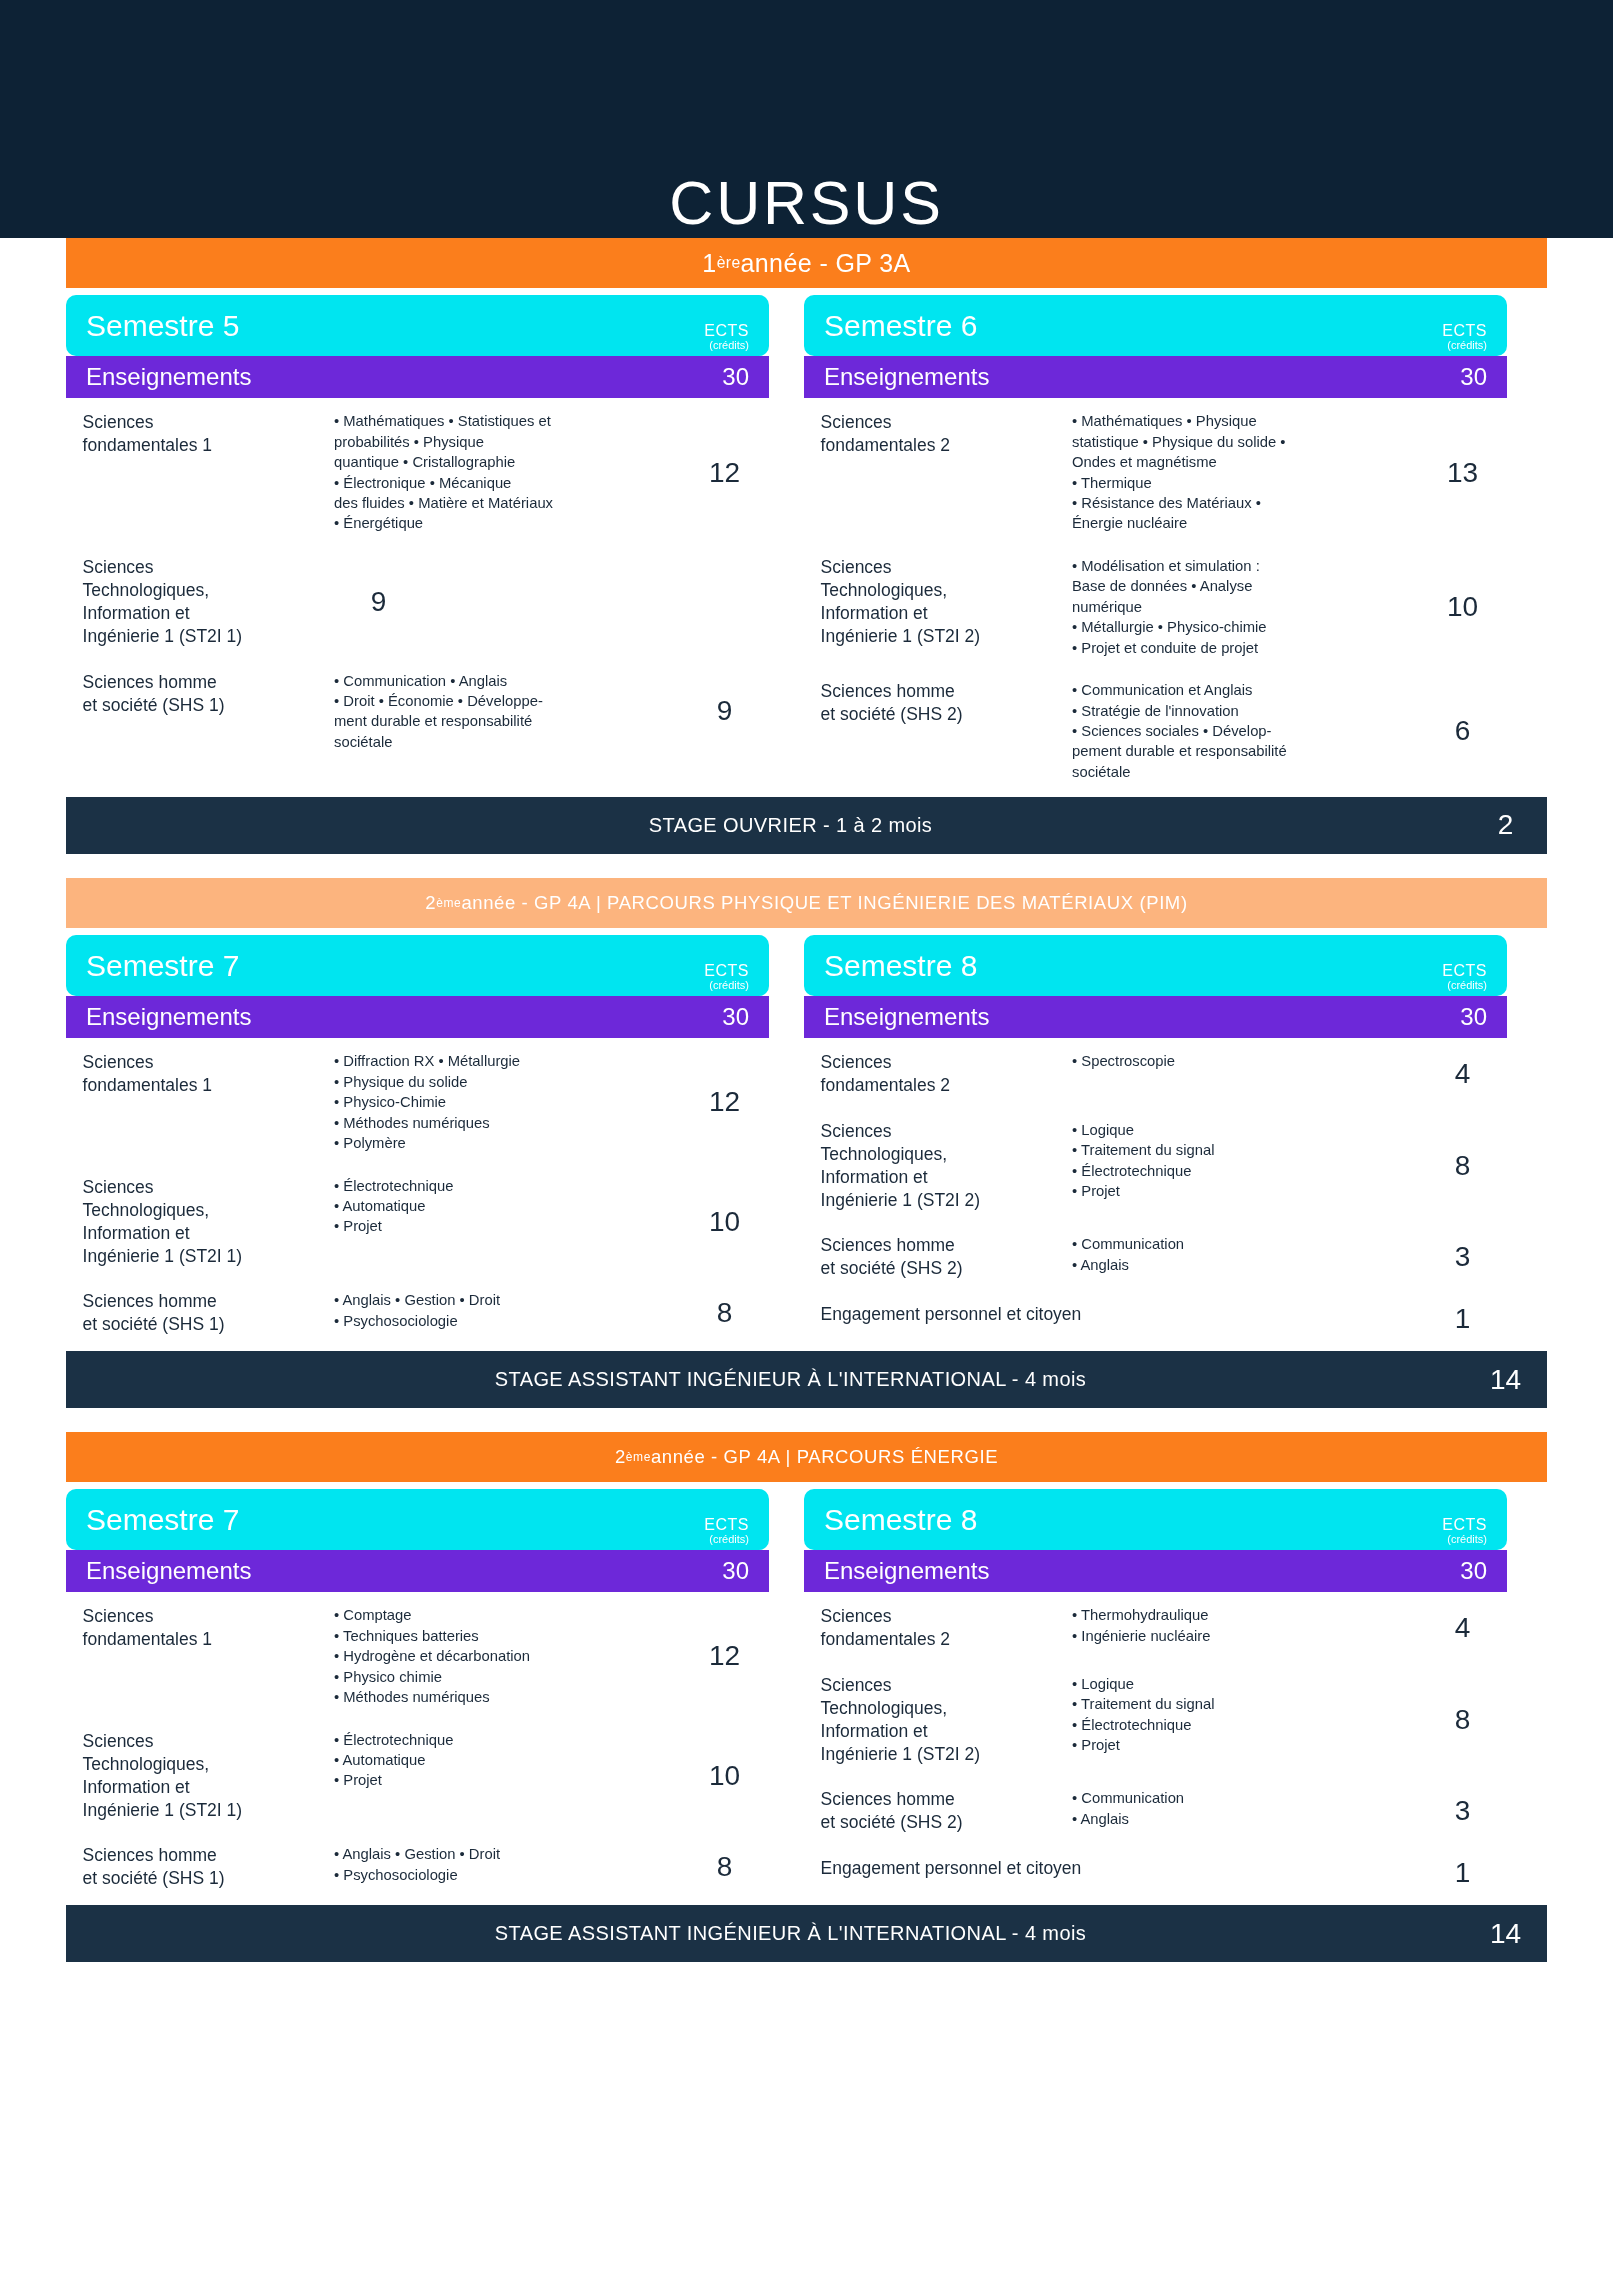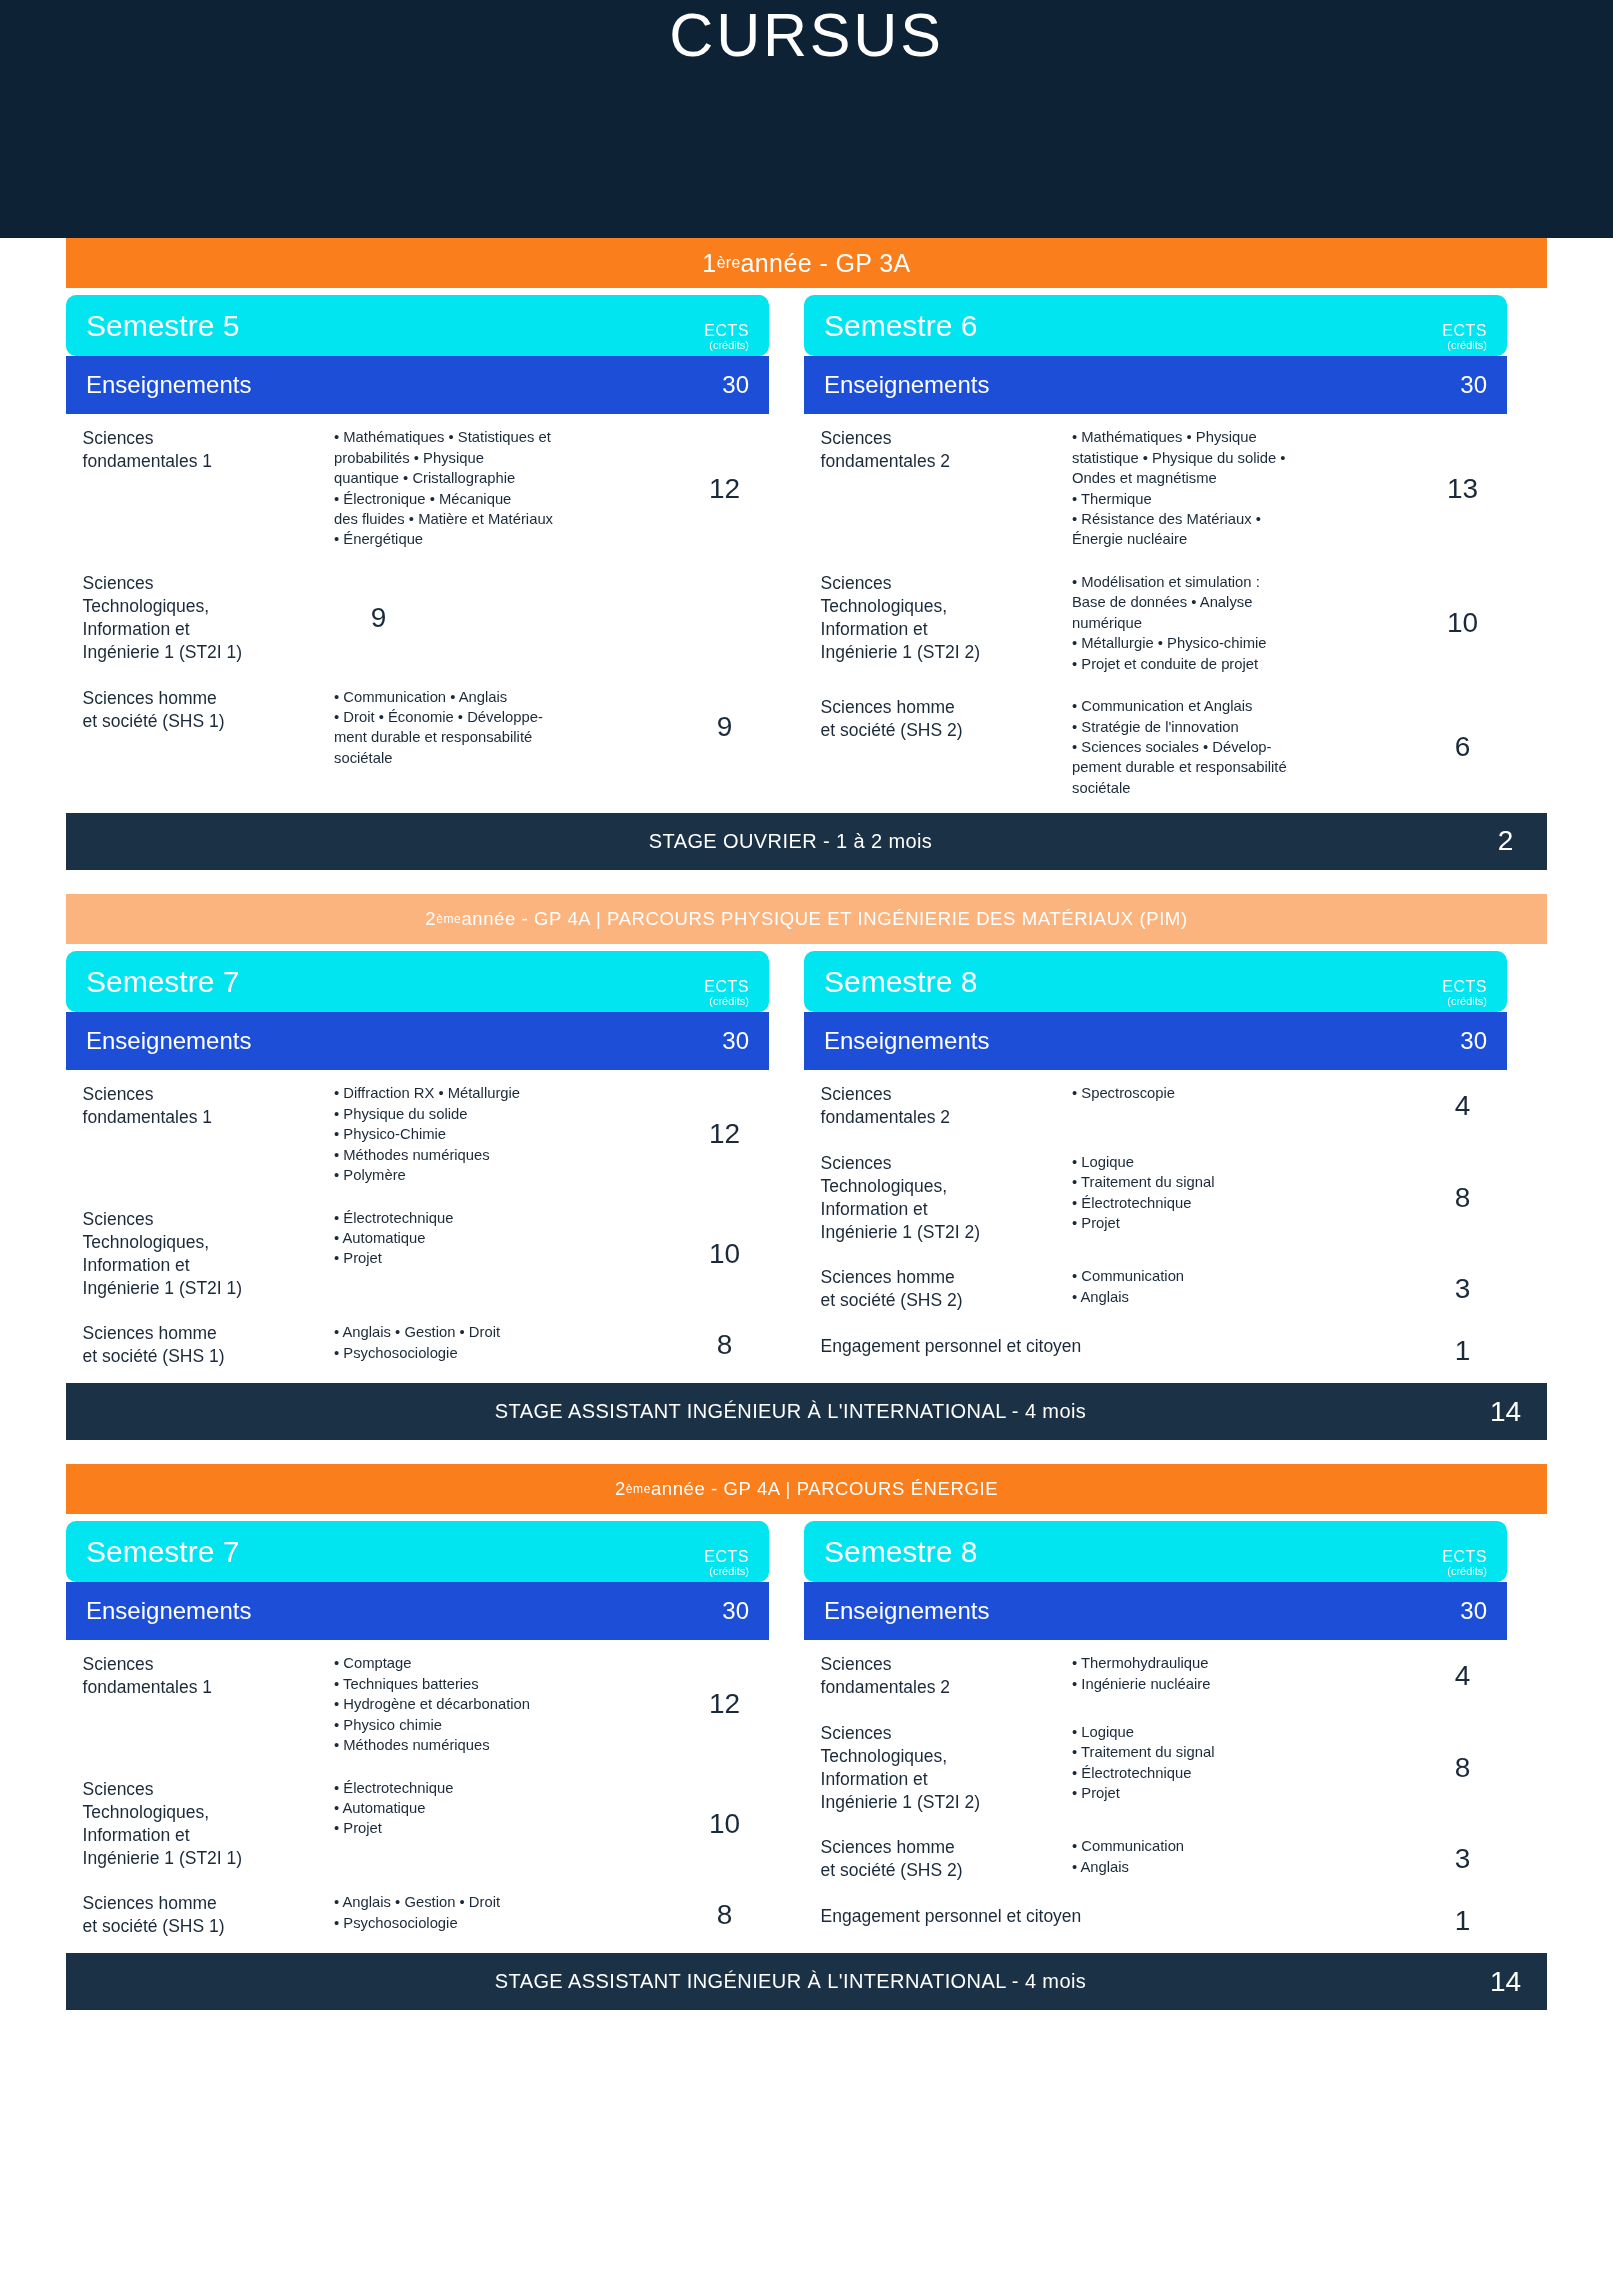--- a/index.html
+++ b/index.html
@@ -19,21 +19,21 @@
     width: 1613px;
     height: 2289px;
     position: relative;
     background: #ffffff;
   }
   
   .header {
     background: #0d2235;
     height: 238px;
     display: flex;
-    align-items: flex-start;
+    align-items: flex-end;
     justify-content: center;
   }
   .header-title {
     color: #ffffff;
     font-size: 61px;
     letter-spacing: 2.8px;
     font-weight: 400;
   }
   .content {
     padding: 0 66px;
@@ -78,22 +78,22 @@
     font-weight: 400;
   }
   .sem-head .ects {
     text-align: right;
     color: #ffffff;
     line-height: 1.05;
   }
   .sem-head .ects .e1 { font-size: 16px; letter-spacing: 0.5px; margin-top: 23px; }
   .sem-head .ects .e2 { font-size: 11px; }
   .teach-head {
-    background: #1d4ed8;
-    height: 58px;
+    background: #6d28d9;
+    height: 42px;
     display: flex;
     align-items: center;
     justify-content: space-between;
     padding: 0 20px;
     box-sizing: border-box;
     color: #ffffff;
   }
   .teach-head .lbl { font-size: 24px; }
   .teach-head .num { font-size: 24px; }
   

